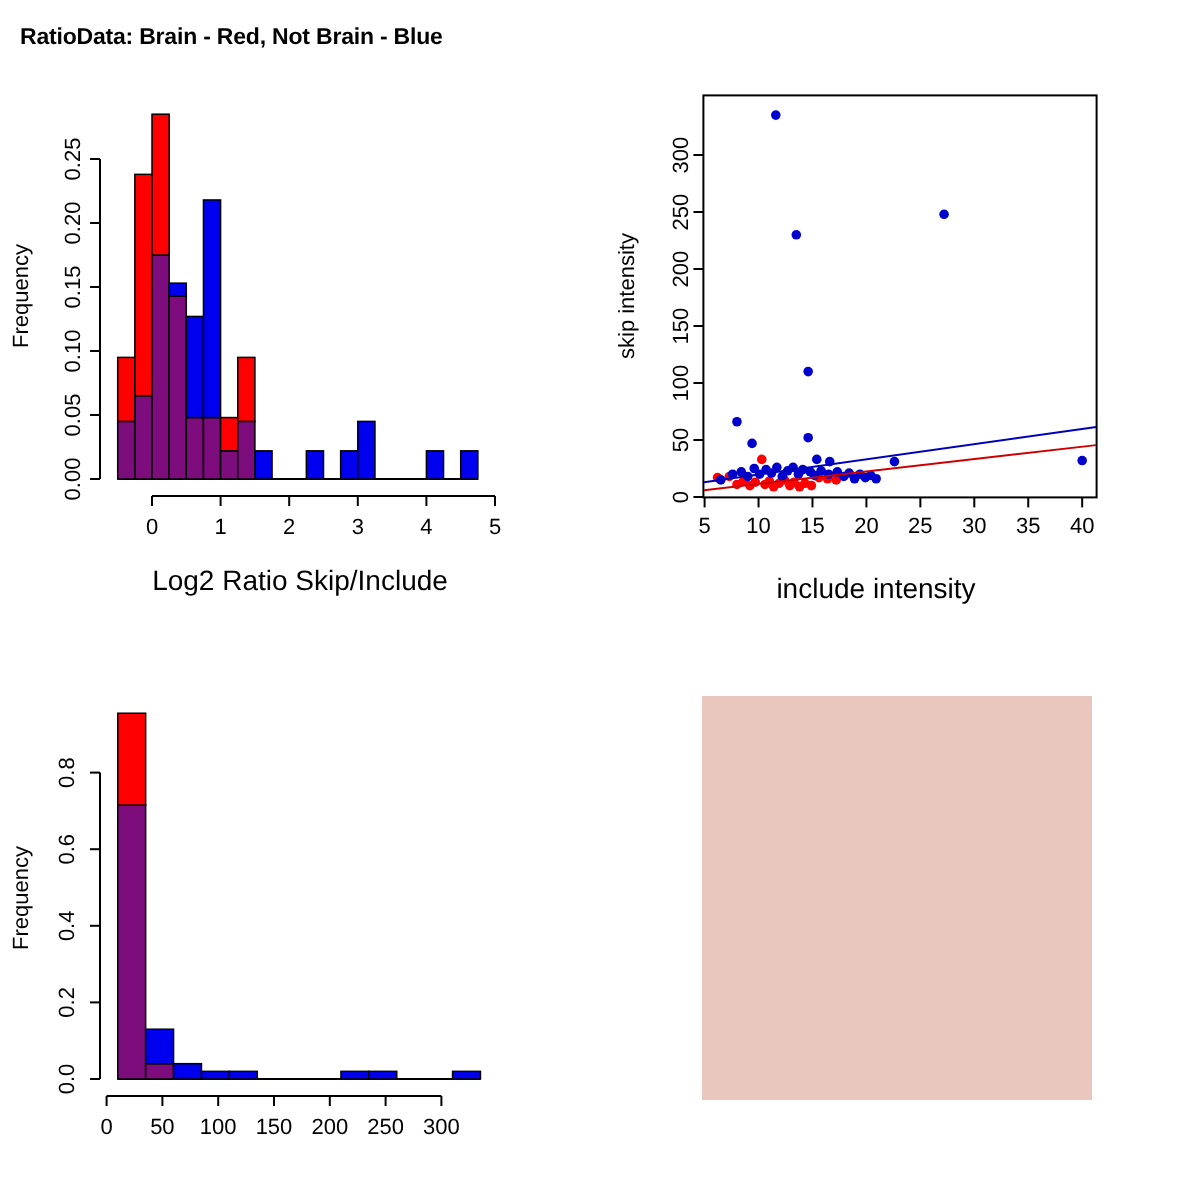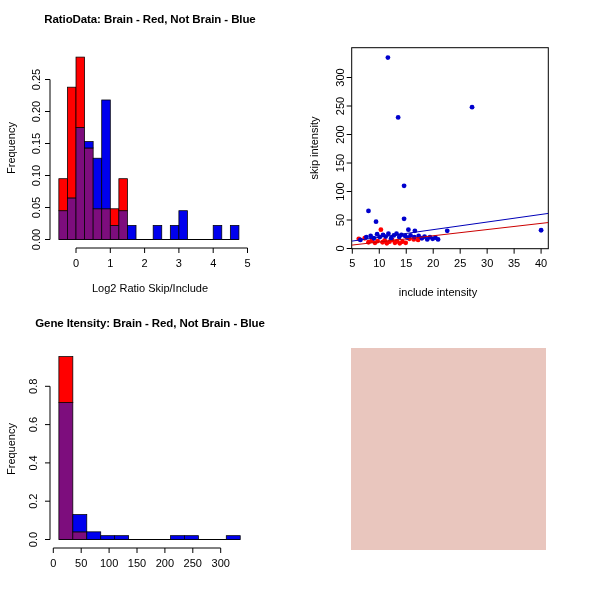--- a/index.html
+++ b/index.html
@@ -1,23 +1,23 @@
 <!DOCTYPE html>
 <html><head>
 <meta charset="utf-8">
 <style>
   html,body{margin:0;padding:0;background:#ffffff;}
   #stage{position:relative;width:600px;height:600px;background:#ffffff;overflow:hidden;
          font-family:"Liberation Sans",sans-serif;}
   #charts{position:absolute;left:0;top:0;width:600px;height:600px;}
-  .title{position:absolute;font-size:11.5px;font-weight:bold;color:#000;text-align:center;
+  .title{position:absolute;font-size:11.5px;font-weight:bold;color:#000;text-align:left;
          white-space:nowrap;letter-spacing:-0.1px;}
   .vlabel{position:absolute;width:120px;height:14px;font-size:11px;color:#000;text-align:center;
           transform:rotate(-90deg);transform-origin:50% 50%;white-space:nowrap;}
-  .xlabel{position:absolute;width:300px;font-size:11px;color:#000;text-align:center;white-space:nowrap;}
+  .xlabel{position:absolute;width:300px;font-size:14px;color:#000;text-align:center;white-space:nowrap;}
   #info-panel{position:absolute;left:351px;top:348px;width:195px;height:202px;}
 </style>
 </head>
 <body>
 
 <div id="stage">
 
   <svg id="charts" width="600" height="600" viewBox="0 0 600 600">
       <g>
         <line x1="50" y1="239.5" x2="50" y2="79.5" stroke="#000" stroke-width="1"></line>
@@ -203,21 +203,20 @@
       </g>
     </svg>
 
   <div class="title" style="left:10px;top:13px;width:280px;">RatioData: Brain - Red, Not Brain - Blue</div>
   <div class="vlabel" style="left:-48px;top:141px;">Frequency</div>
   <div class="xlabel" style="left:0px;top:282px;">Log2 Ratio Skip/Include</div>
 
   <div class="vlabel" style="left:255px;top:141px;">skip intensity</div>
   <div class="xlabel" style="left:288px;top:286px;">include intensity</div>
 
-  <div class="title" style="left:10px;top:317px;width:280px;">Gene Itensity: Brain - Red, Not Brain - Blue</div>
   <div class="vlabel" style="left:-48px;top:442px;">Frequency</div>
 
   <div id="info-panel" style="background: rgb(233, 198, 190);">
     
     
     
     
     
   </div>
 

